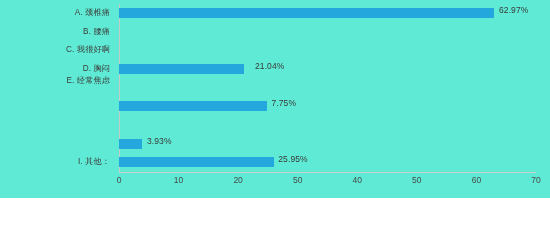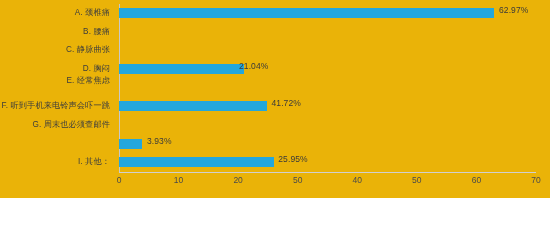--- a/index.html
+++ b/index.html
@@ -7,21 +7,21 @@
     padding: 0;
     background: #ffffff;
   }
   body {
     font-family: "Liberation Sans", "DejaVu Sans", sans-serif;
   }
   #chart-root {
     position: relative;
     width: 550px;
     height: 198px;
-    background: #eab308;
+    background: #5eead4;
     overflow: hidden;
   }
 
   
   .plot-area {
     position: absolute;
     left: 119px;
     top: 4px;
     width: 417px;
     height: 168px;
@@ -114,49 +114,47 @@
   }
 </style>
 </head>
 <body>
 
 <div id="chart-root">
 
   <div class="cat-labels">
     <div class="cat-label" style="top:3px">A. 颈椎痛</div>
     <div class="cat-label" style="top:21.7px">B. 腰痛</div>
-    <div class="cat-label" style="top:40.3px">C. 静脉曲张</div>
+    <div class="cat-label" style="top:40.3px">C. 我很好啊</div>
     <div class="cat-label" style="top:59px">D. 胸闷</div>
     <div class="cat-label" style="top:71px">E. 经常焦虑</div>
-    <div class="cat-label" style="top:96.3px">F. 听到手机来电铃声会吓一跳</div>
-    <div class="cat-label" style="top:115px">G. 周末也必须查邮件</div>
     <div class="cat-label" style="top:152.3px">I. 其他：</div>
   </div>
 
   <div class="plot-area">
     <div class="axis-line baseline" style="left:0px"></div>
 
     <div class="rows">
 
       <div class="row" style="top:0px">
         <div class="bar" style="width:375.4px"></div>
         <div class="bar-value" style="left:380px">62.97%</div>
       </div>
 
 
 
       <div class="row" style="top:56px">
         <div class="bar" style="width:125.4px"></div>
-        <div class="bar-value" style="left:120px">21.04%</div>
+        <div class="bar-value" style="left:136px">21.04%</div>
       </div>
 
 
       <div class="row" style="top:93.333px">
         <div class="bar" style="width:147.9px"></div>
-        <div class="bar-value" style="left:152.5px">41.72%</div>
+        <div class="bar-value" style="left:152.5px">7.75%</div>
       </div>
 
 
       <div class="row" style="top:130.666px">
         <div class="bar" style="width:23.4px"></div>
         <div class="bar-value" style="left:28px">3.93%</div>
       </div>
 
       <div class="row" style="top:149.333px">
         <div class="bar" style="width:154.7px"></div>

